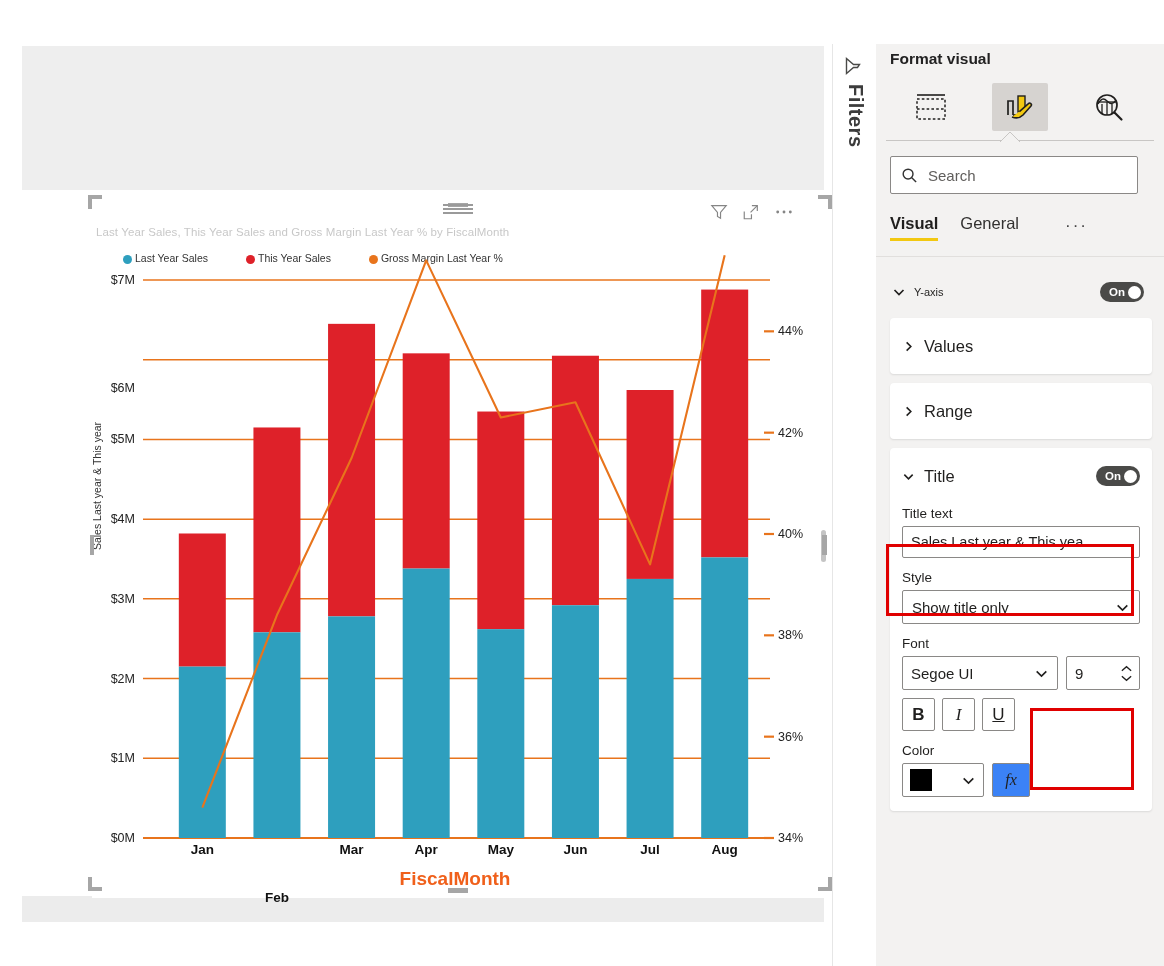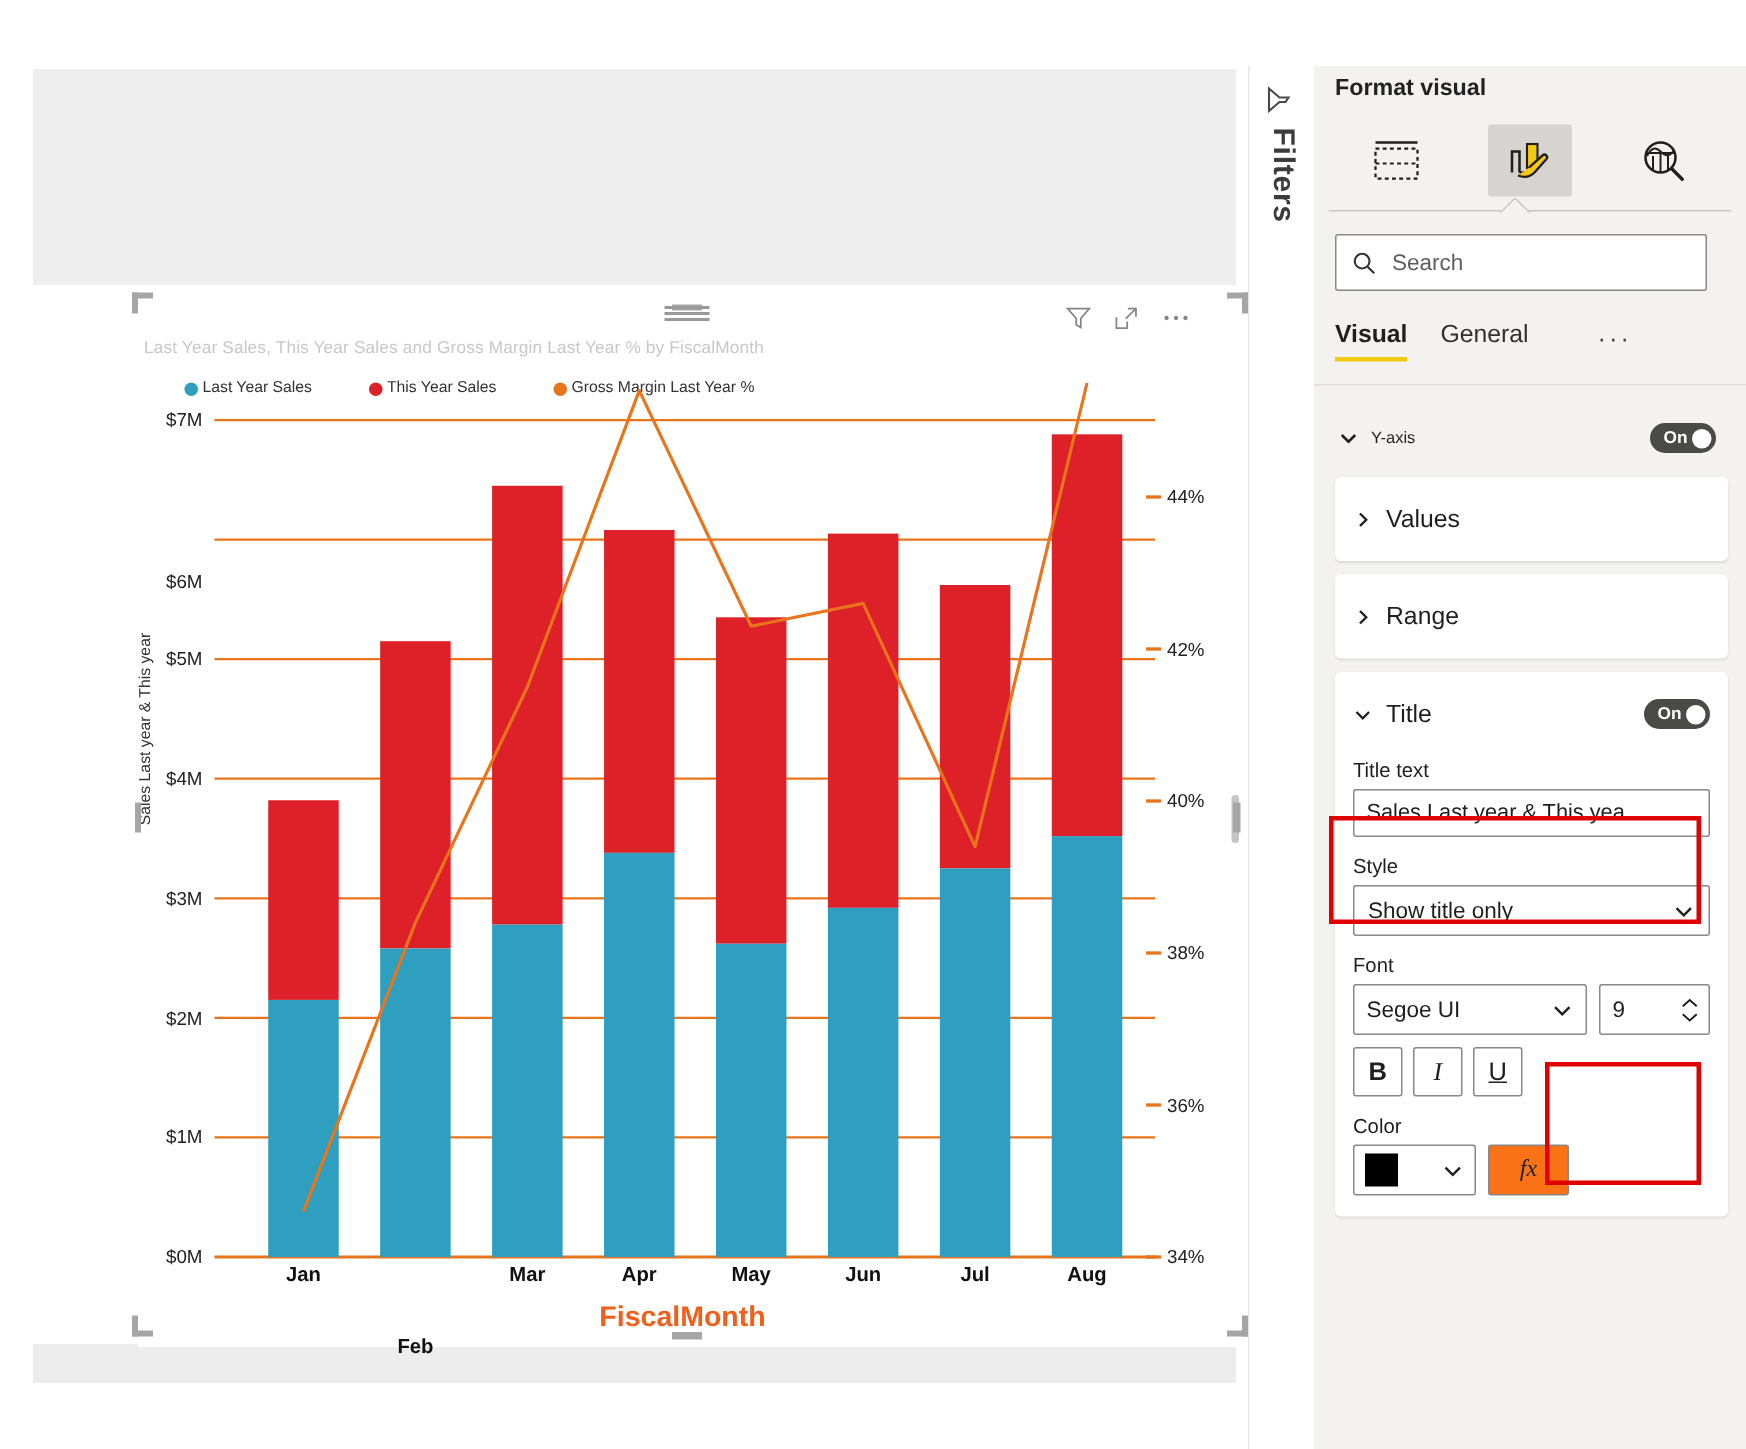--- a/index.html
+++ b/index.html
@@ -229,21 +229,21 @@
     display:flex; align-items:center; justify-content:center; font-size:17px; color:#201f1e;
     cursor:pointer;
   }
   .color-row { display:flex; gap:8px; align-items:center; margin-top:4px; }
   .color-picker {
     width:82px; height:34px; border:1px solid #8a8886; border-radius:2px; background:#fff;
     display:flex; align-items:center; justify-content:space-between; padding:0 7px; cursor:pointer;
   }
   .color-swatch { width:22px; height:22px; background:#000; }
   .fx-btn {
-    width:54px; height:34px; border:1px solid #8a8886; border-radius:2px; background:#f97316;
+    width:38px; height:34px; border:1px solid #8a8886; border-radius:2px; background:#3b82f6;
     display:flex; align-items:center; justify-content:center; cursor:pointer;
     font-style:italic; font-size:16px; color:#201f1e; font-family:"Liberation Serif", serif;
   }
 
   
   .hl-box { position:absolute; border:3px solid #e00000; pointer-events:none; z-index:25; }
   #hl-title-text { left:886px; top:544px; width:248px; height:72px; }
   #hl-font-size { left:1030px; top:708px; width:104px; height:82px; }
 </style>
 </head>

